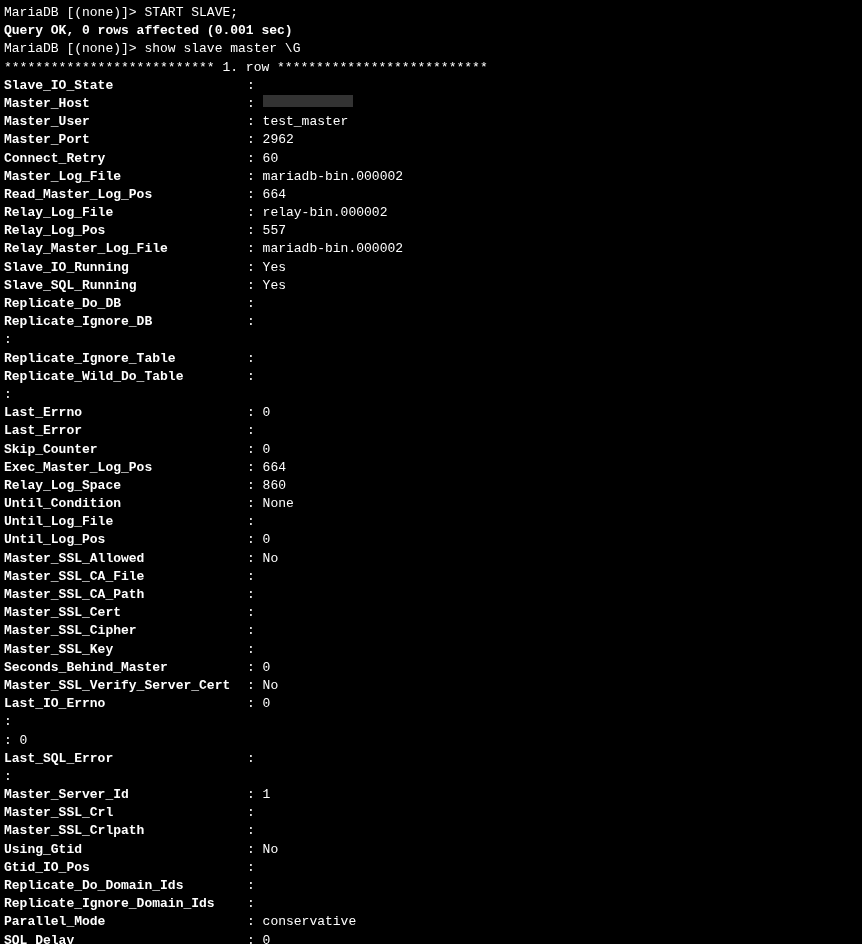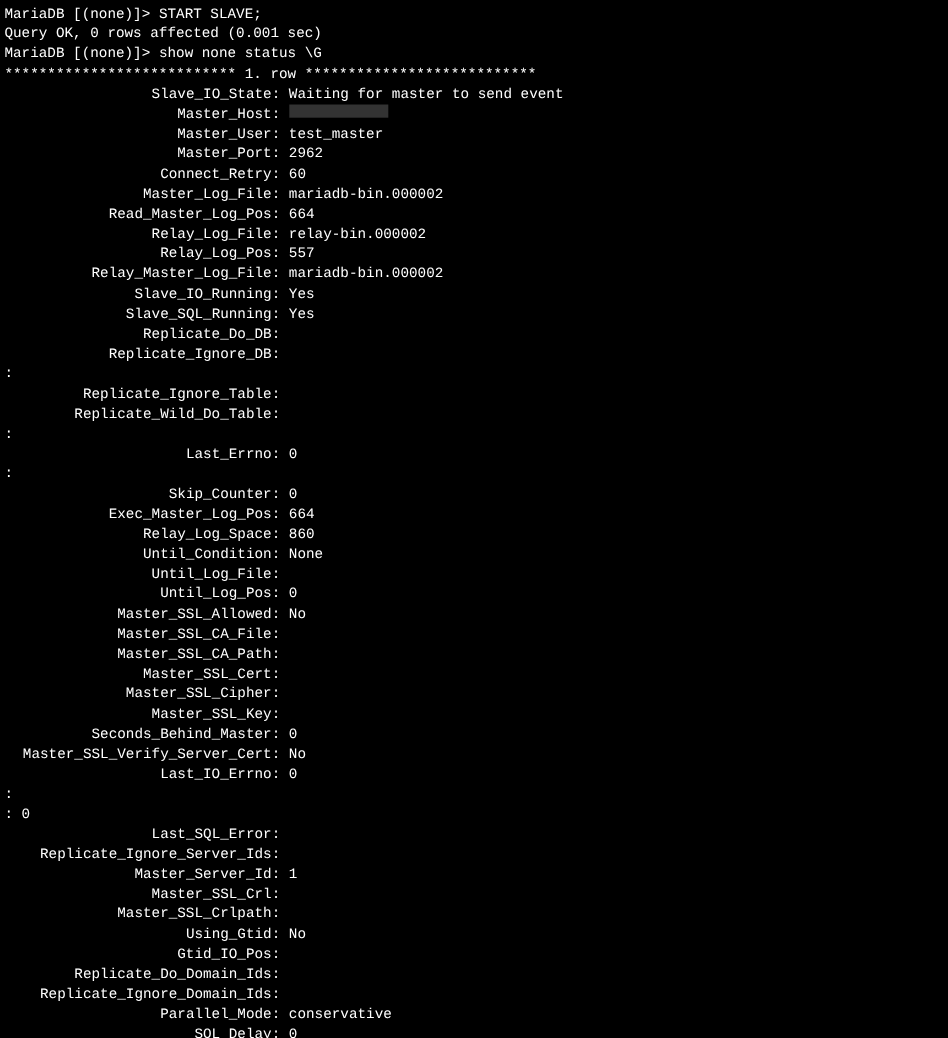--- a/index.html
+++ b/index.html
@@ -10,30 +10,30 @@
       margin: 0;
       padding: 4px;
       line-height: 1.4;
       width: 862px;
       box-sizing: border-box;
     }
     .line {
       white-space: pre;
     }
     .bold {
-      font-weight: normal;
+      font-weight: bold;
     }
     .row {
       display: flex;
       white-space: pre;
     }
     .label {
       display: inline-block;
       width: 243px;
-      text-align: right;
+      font-weight: bold;
     }
     .sep {
       display: inline-block;
     }
     .value {
       display: inline-block;
     }
     .redacted {
       display: inline-block;
       background-color: #333333;
@@ -42,62 +42,62 @@
       height: 12px;
       vertical-align: middle;
     }
   </style>
 </head>
 <body>
 
 <div class="line"><span>MariaDB [(none)]&gt; </span><span>START SLAVE;</span></div>
 <div class="line bold">Query OK, 0 rows affected (0.001 sec)</div>
 <div class="line"></div>
-<div class="line"><span>MariaDB [(none)]&gt; </span><span>show none status \G</span></div>
+<div class="line"><span>MariaDB [(none)]&gt; </span><span>show slave master \G</span></div>
 <div class="line">*************************** 1. row ***************************</div>
 
-<div class="row"><span class="label">Slave_IO_State</span><span class="sep">: </span><span class="value">Waiting for master to send event</span></div>
+<div class="row"><span class="label">Slave_IO_State</span><span class="sep">: </span></div>
 <div class="row"><span class="label">Master_Host</span><span class="sep">: </span><span class="redacted"></span></div>
 <div class="row"><span class="label">Master_User</span><span class="sep">: </span><span class="value">test_master</span></div>
 <div class="row"><span class="label">Master_Port</span><span class="sep">: </span><span class="value">2962</span></div>
 <div class="row"><span class="label">Connect_Retry</span><span class="sep">: </span><span class="value">60</span></div>
 <div class="row"><span class="label">Master_Log_File</span><span class="sep">: </span><span class="value">mariadb-bin.000002</span></div>
 <div class="row"><span class="label">Read_Master_Log_Pos</span><span class="sep">: </span><span class="value">664</span></div>
 <div class="row"><span class="label">Relay_Log_File</span><span class="sep">: </span><span class="value">relay-bin.000002</span></div>
 <div class="row"><span class="label">Relay_Log_Pos</span><span class="sep">: </span><span class="value">557</span></div>
 <div class="row"><span class="label">Relay_Master_Log_File</span><span class="sep">: </span><span class="value">mariadb-bin.000002</span></div>
 <div class="row"><span class="label">Slave_IO_Running</span><span class="sep">: </span><span class="value">Yes</span></div>
 <div class="row"><span class="label">Slave_SQL_Running</span><span class="sep">: </span><span class="value">Yes</span></div>
 <div class="row"><span class="label">Replicate_Do_DB</span><span class="sep">: </span><span class="value"></span></div>
 <div class="row"><span class="label">Replicate_Ignore_DB</span><span class="sep">: </span><span class="value"></span></div>
 <div class="row"><span class="sep">: </span><span class="value"></span></div>
 <div class="row"><span class="label">Replicate_Ignore_Table</span><span class="sep">: </span><span class="value"></span></div>
 <div class="row"><span class="label">Replicate_Wild_Do_Table</span><span class="sep">: </span><span class="value"></span></div>
 <div class="row"><span class="sep">: </span><span class="value"></span></div>
 <div class="row"><span class="label">Last_Errno</span><span class="sep">: </span><span class="value">0</span></div>
-<div class="row"><span class="sep">: </span><span class="value"></span></div>
+<div class="row"><span class="label">Last_Error</span><span class="sep">: </span><span class="value"></span></div>
 <div class="row"><span class="label">Skip_Counter</span><span class="sep">: </span><span class="value">0</span></div>
 <div class="row"><span class="label">Exec_Master_Log_Pos</span><span class="sep">: </span><span class="value">664</span></div>
 <div class="row"><span class="label">Relay_Log_Space</span><span class="sep">: </span><span class="value">860</span></div>
 <div class="row"><span class="label">Until_Condition</span><span class="sep">: </span><span class="value">None</span></div>
 <div class="row"><span class="label">Until_Log_File</span><span class="sep">: </span><span class="value"></span></div>
 <div class="row"><span class="label">Until_Log_Pos</span><span class="sep">: </span><span class="value">0</span></div>
 <div class="row"><span class="label">Master_SSL_Allowed</span><span class="sep">: </span><span class="value">No</span></div>
 <div class="row"><span class="label">Master_SSL_CA_File</span><span class="sep">: </span><span class="value"></span></div>
 <div class="row"><span class="label">Master_SSL_CA_Path</span><span class="sep">: </span><span class="value"></span></div>
 <div class="row"><span class="label">Master_SSL_Cert</span><span class="sep">: </span><span class="value"></span></div>
 <div class="row"><span class="label">Master_SSL_Cipher</span><span class="sep">: </span><span class="value"></span></div>
 <div class="row"><span class="label">Master_SSL_Key</span><span class="sep">: </span><span class="value"></span></div>
 <div class="row"><span class="label">Seconds_Behind_Master</span><span class="sep">: </span><span class="value">0</span></div>
 <div class="row"><span class="label">Master_SSL_Verify_Server_Cert</span><span class="sep">: </span><span class="value">No</span></div>
 <div class="row"><span class="label">Last_IO_Errno</span><span class="sep">: </span><span class="value">0</span></div>
 <div class="row"><span class="sep">: </span><span class="value"></span></div>
 <div class="row"><span class="sep">: </span><span class="value">0</span></div>
 <div class="row"><span class="label">Last_SQL_Error</span><span class="sep">: </span><span class="value"></span></div>
-<div class="row"><span class="label">Replicate_Ignore_Server_Ids</span><span class="sep">: </span><span class="value"></span></div>
+<div class="row"><span class="sep">: </span><span class="value"></span></div>
 <div class="row"><span class="label">Master_Server_Id</span><span class="sep">: </span><span class="value">1</span></div>
 <div class="row"><span class="label">Master_SSL_Crl</span><span class="sep">: </span><span class="value"></span></div>
 <div class="row"><span class="label">Master_SSL_Crlpath</span><span class="sep">: </span><span class="value"></span></div>
 <div class="row"><span class="label">Using_Gtid</span><span class="sep">: </span><span class="value">No</span></div>
 <div class="row"><span class="label">Gtid_IO_Pos</span><span class="sep">: </span><span class="value"></span></div>
 <div class="row"><span class="label">Replicate_Do_Domain_Ids</span><span class="sep">: </span><span class="value"></span></div>
 <div class="row"><span class="label">Replicate_Ignore_Domain_Ids</span><span class="sep">: </span><span class="value"></span></div>
 <div class="row"><span class="label">Parallel_Mode</span><span class="sep">: </span><span class="value">conservative</span></div>
 <div class="row"><span class="label">SQL_Delay</span><span class="sep">: </span><span class="value">0</span></div>
 

